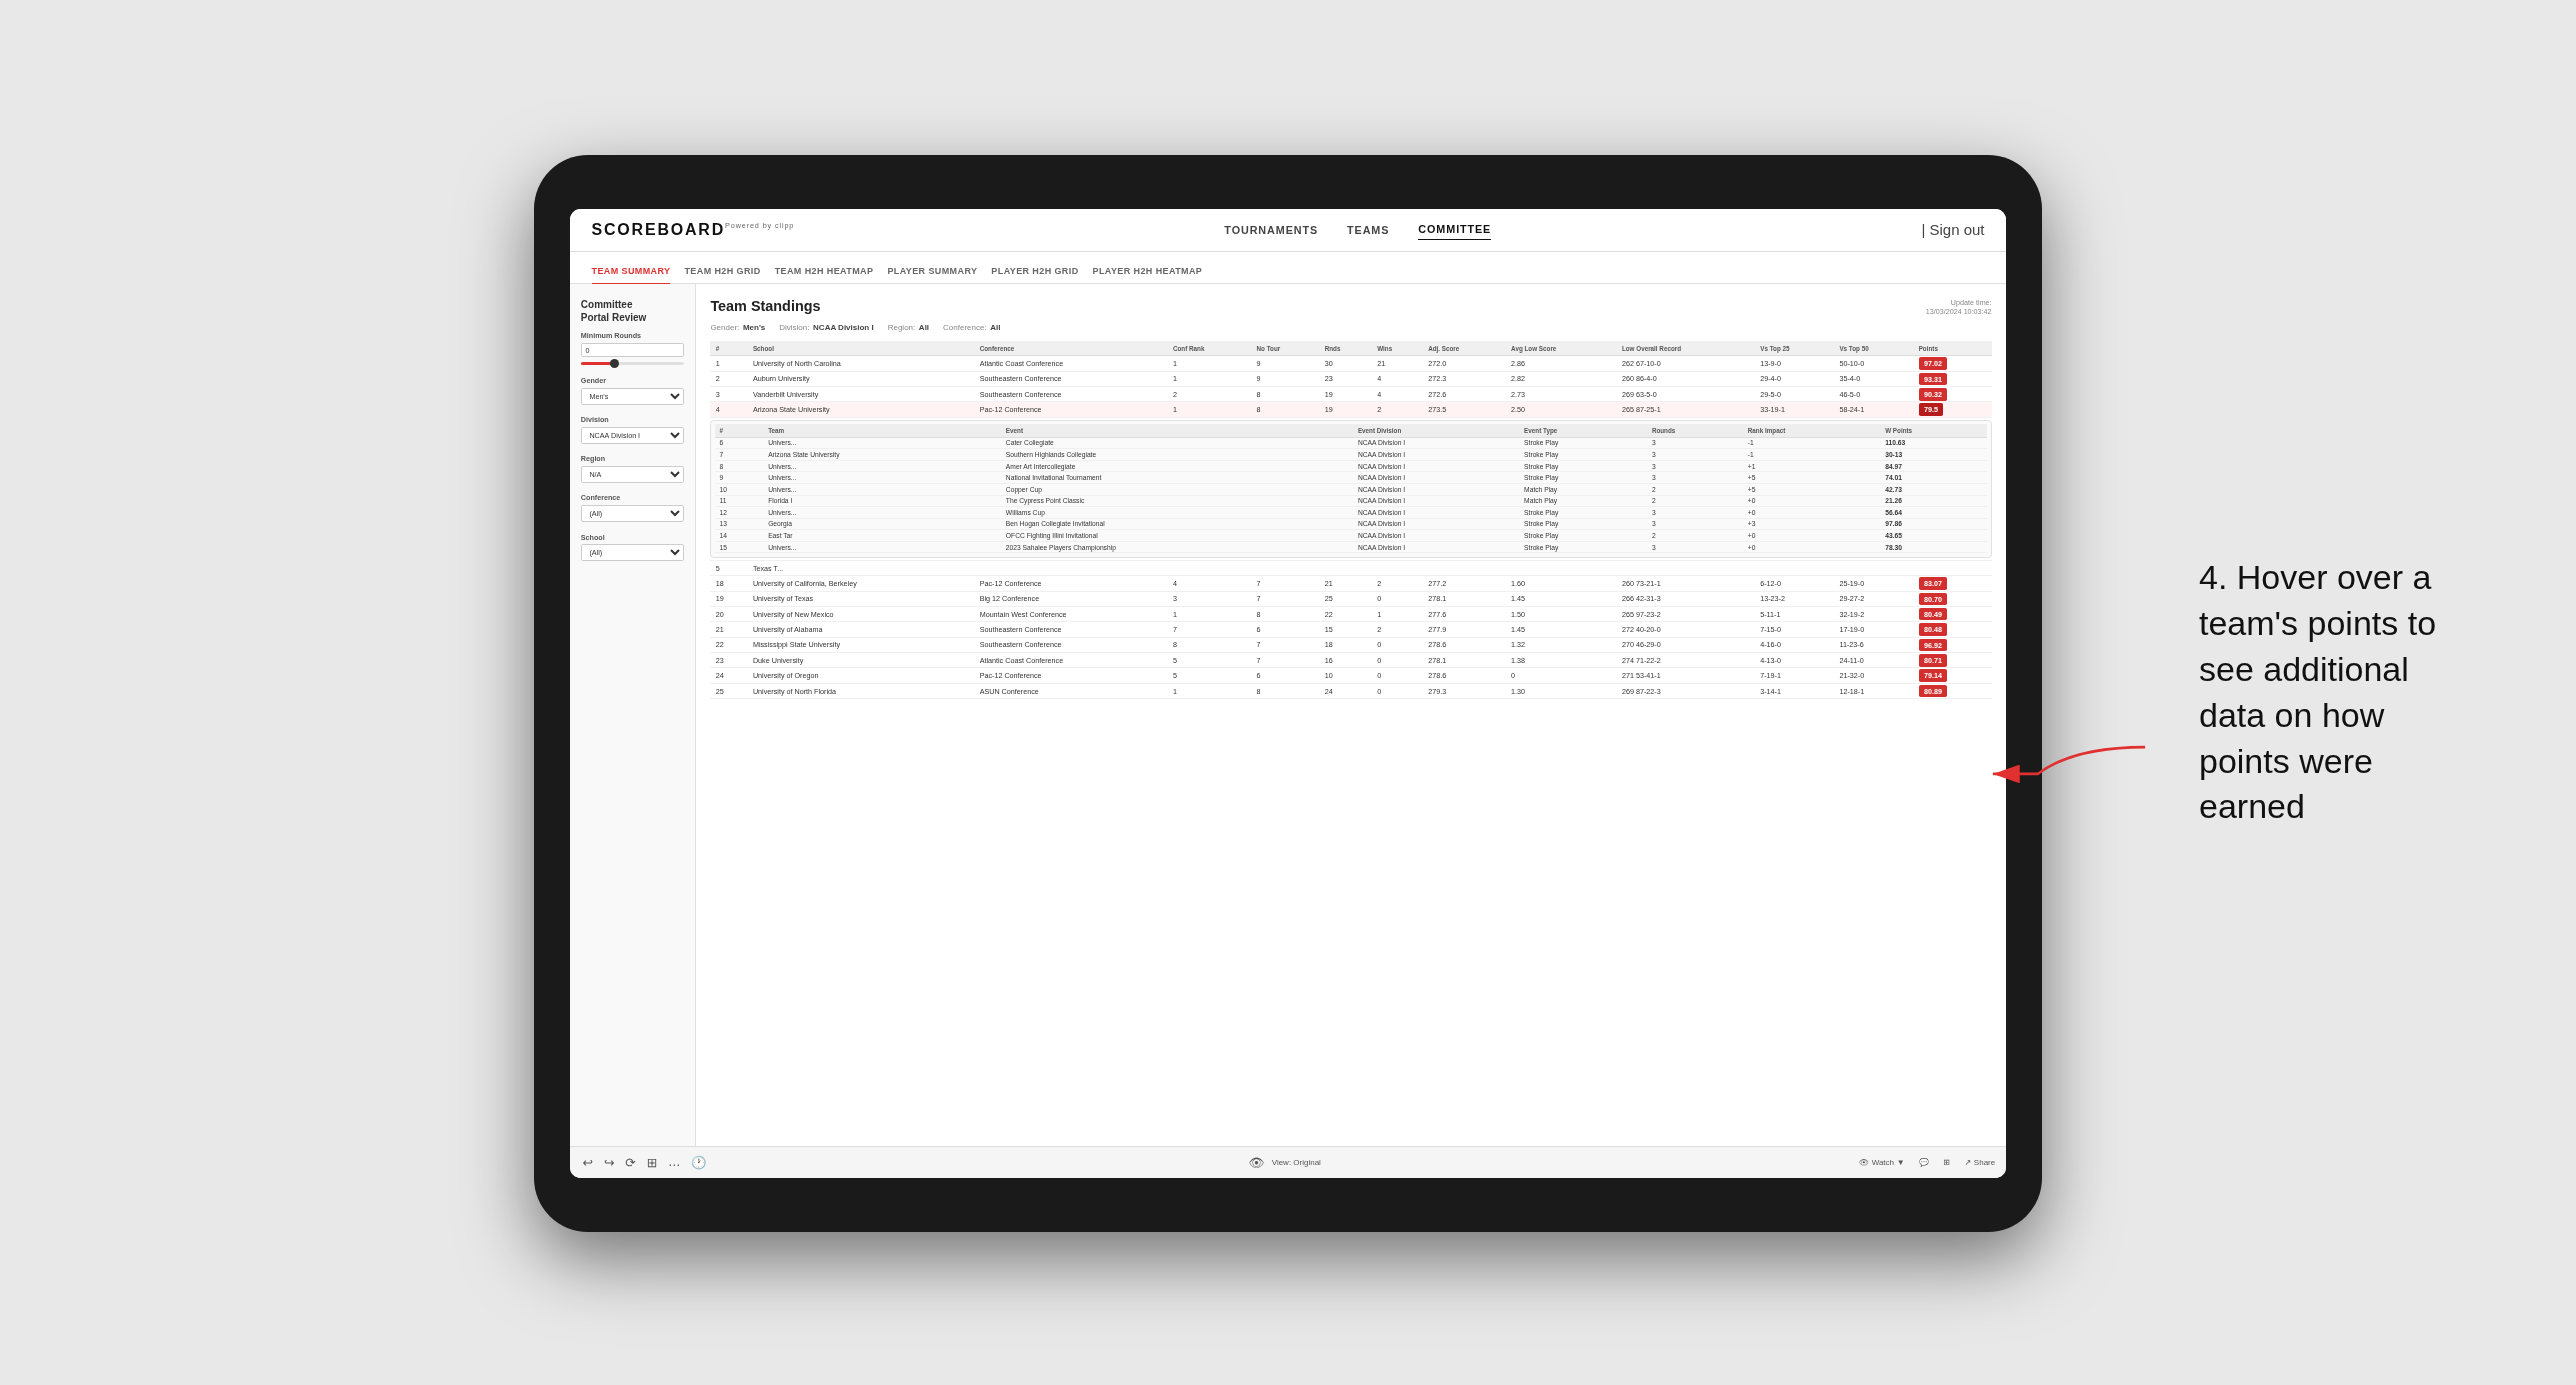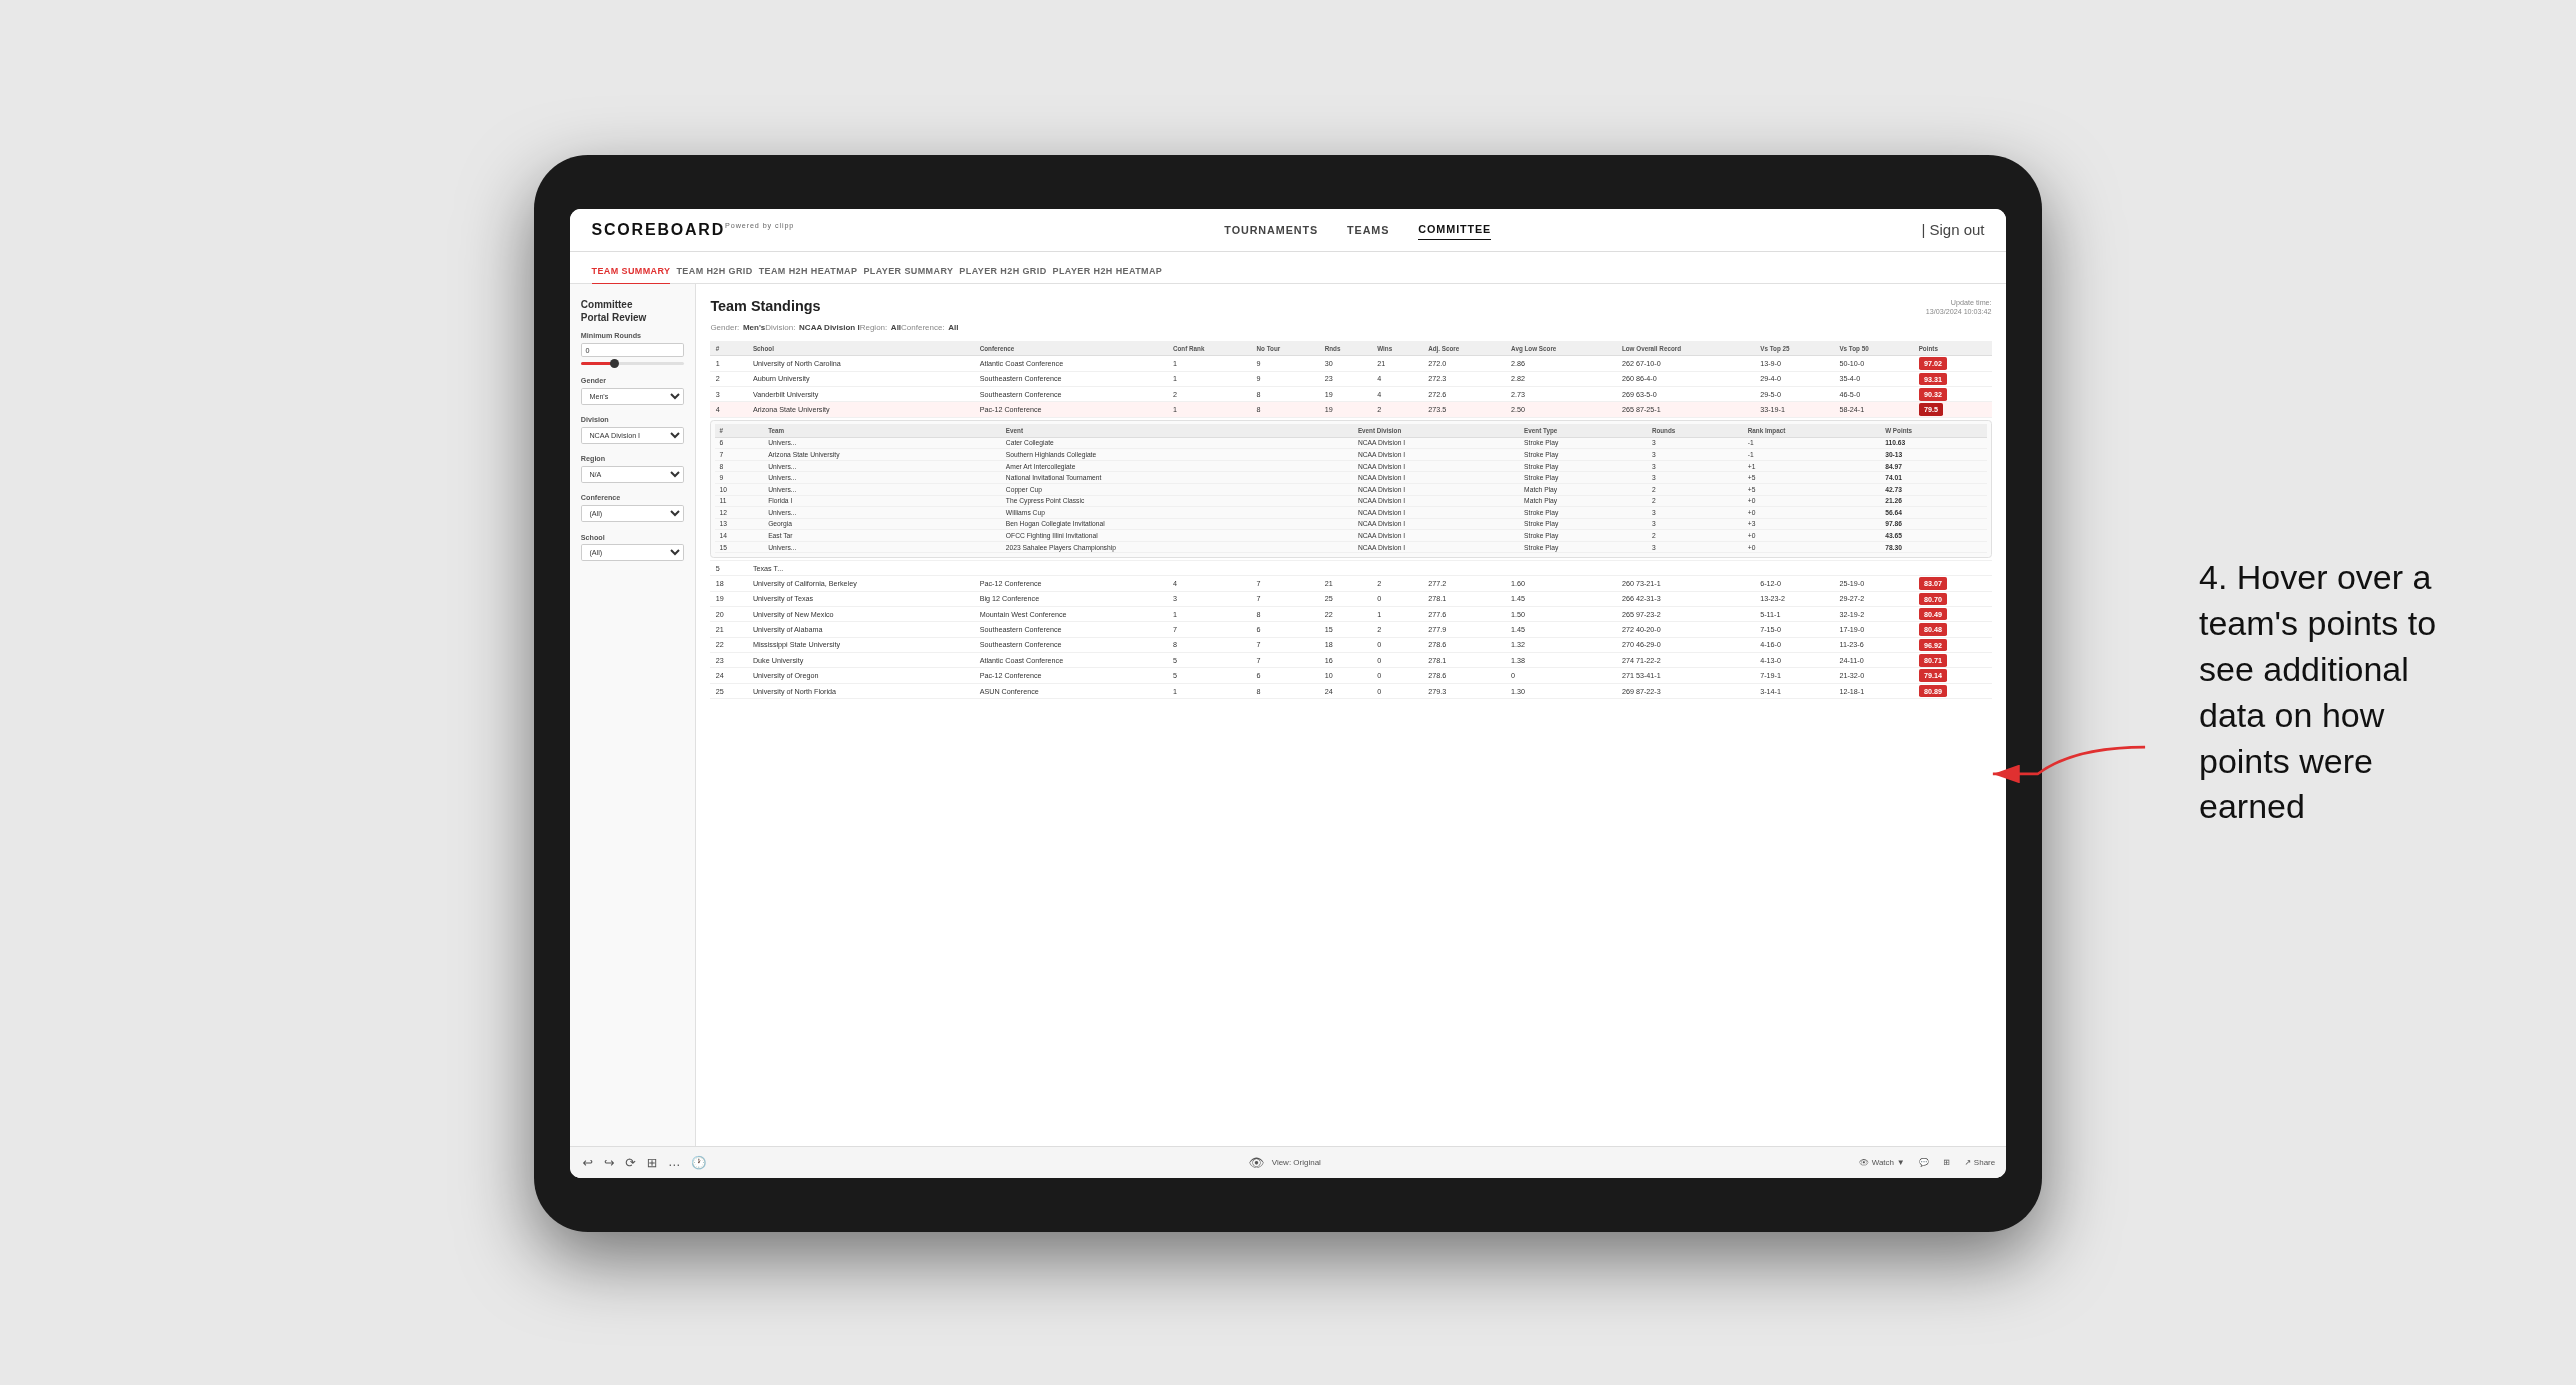--- a/index.html
+++ b/index.html
@@ -102,21 +102,21 @@
     }
 
     
     .sub-nav {
       background: #fff;
       border-bottom: 1.8px solid #e0e0e0;
       padding: 0 21.5px;
       height: 32px;
       display: flex;
       align-items: flex-end;
-      gap: 6px;
+      gap: 14px;
       flex-shrink: 0;
     }
 
     .sub-nav-item {
       font-size: 9px;
       font-weight: 600;
       letter-spacing: 0.4px;
       color: #666;
       cursor: pointer;
       padding-bottom: 7.2px;
@@ -218,21 +218,21 @@
     }
 
     .update-time {
       font-size: 7.2px;
       color: #888;
       text-align: right;
     }
 
     .filter-row {
       display: flex;
-      gap: 0;
+      gap: 14px;
       margin-bottom: 9px;
       font-size: 8px;
       color: #444;
       align-items: center;
     }
 
     .filter-item {
       display: flex;
       align-items: center;
       gap: 3.6px;

